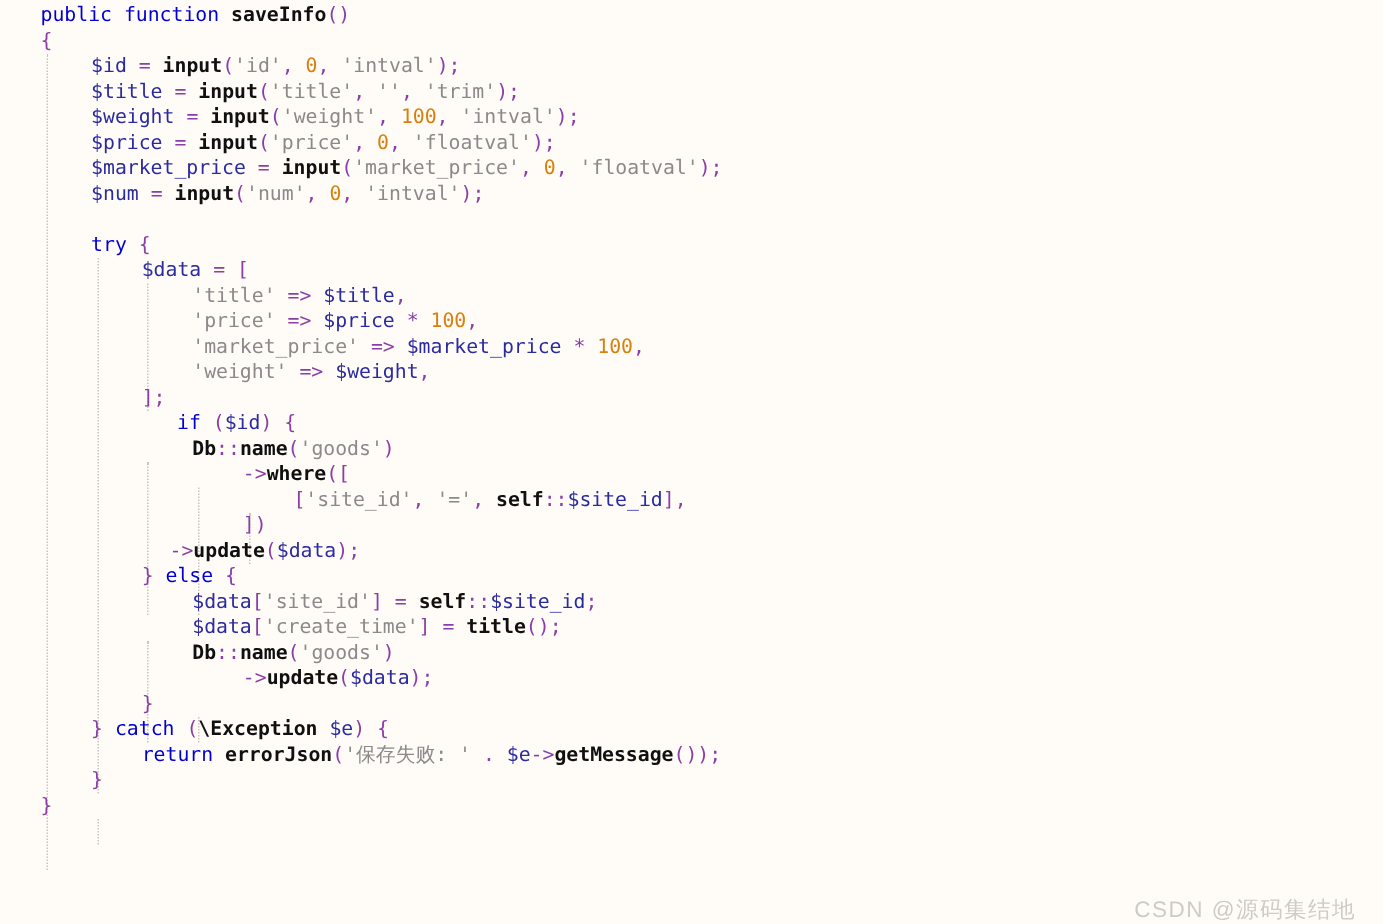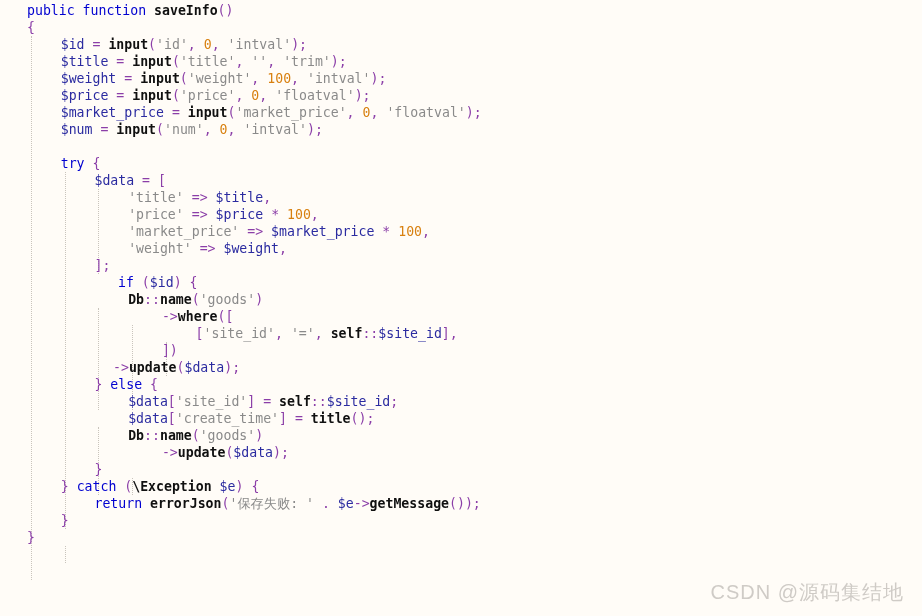--- a/index.html
+++ b/index.html
@@ -59,24 +59,24 @@
   .tok-punc    { color: #8b3ea8; }                          
   .tok-var     { color: #2b2ba0; font-weight: normal; }       
   .tok-str     { color: #8a8a8a; }                          
   .tok-num     { color: #d88010; }                          
   .tok-plain   { color: #151515; }
 
   
   #watermark {
     position: absolute;
     right: 18px;
-    bottom: 10px;
+    bottom: 0;
     z-index: 3;
     color: #cfcbc6;
-    font-size: 20px;
+    font-size: 15px;
     font-family: "Liberation Sans", "DejaVu Sans", sans-serif;
     letter-spacing: 1px;
     user-select: none;
   }
 </style>
 </head>
 <body>
 
 <div id="code-view">
 

